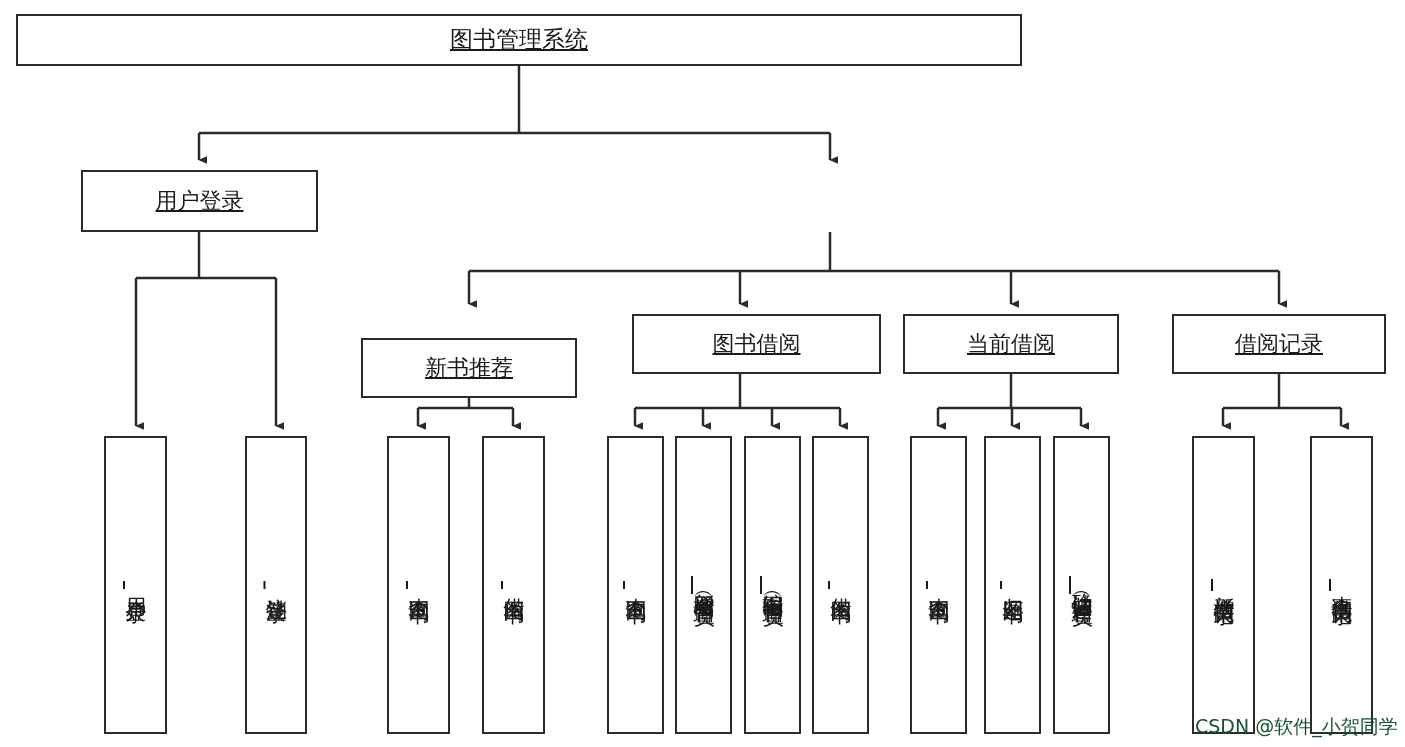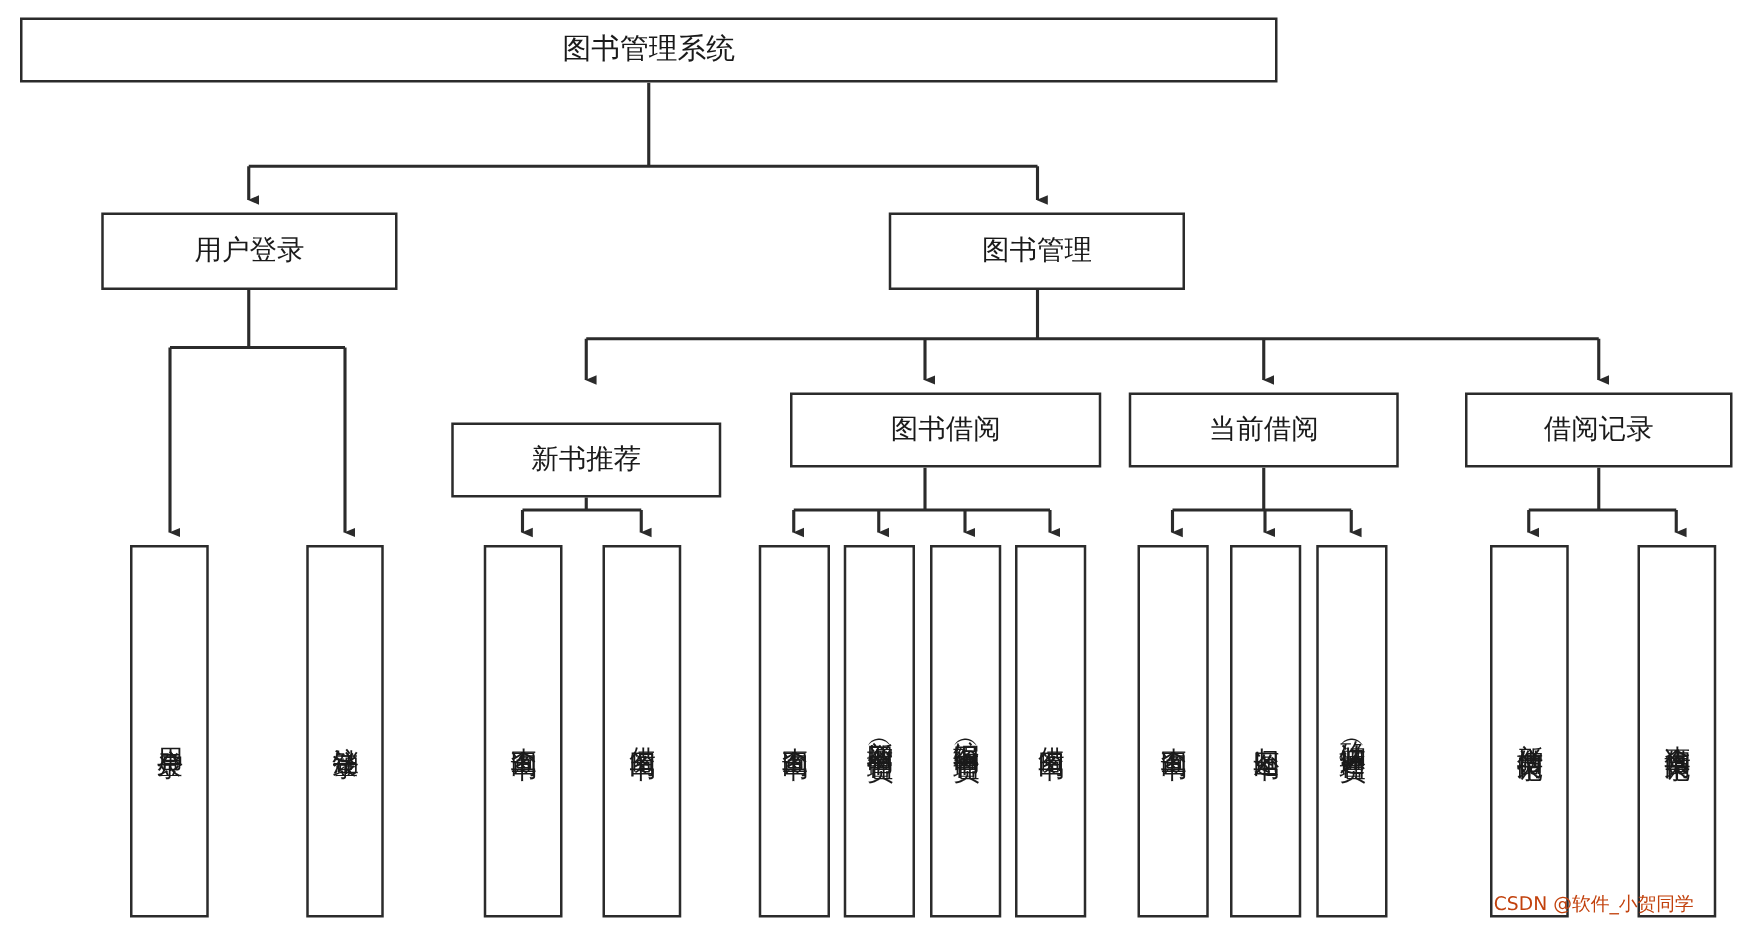--- a/index.html
+++ b/index.html
@@ -27,20 +27,21 @@
   .node {
     position: absolute;
     box-sizing: border-box;
     border: 2.5px solid #2b2b2b;
     background: #ffffff;
     display: flex;
     align-items: center;
     justify-content: center;
     color: #1a1a1a;
     z-index: 2;
+    text-decoration: underline;
   }
   .node-label {
     display: block;
     text-align: center;
     line-height: 1.18;
     white-space: nowrap;
   }
   .node.root .node-label {
     font-size: 23px;
   }
@@ -55,22 +56,22 @@
   .node.leaf .node-label {
     writing-mode: vertical-rl;
     text-orientation: upright;
     font-size: 21px;
     letter-spacing: 2px;
     line-height: 1;
     white-space: nowrap;
   }
   .watermark {
     position: absolute;
-    font-size: 15px;
-    color: #c2410c;
+    font-size: 19px;
+    color: #14532d;
     white-space: nowrap;
     z-index: 5;
     font-family: "DejaVu Sans", "Liberation Sans", sans-serif;
   }
 </style>
 </head>
 <body>
 
 <div id="canvas">
 
@@ -124,23 +125,20 @@
     </g>
   </svg>
 
   <div class="node root" style="left:16px; top:14px; width:1006px; height:52px;">
     <span class="node-label">图书管理系统</span>
   </div>
 
   <div class="node lvl2" style="left:81px; top:170px; width:237px; height:62px;">
     <span class="node-label">用户登录</span>
   </div>
-  <div class="node lvl2" style="left:711px; top:170px; width:237px; height:62px;">
-    <span class="node-label">图书管理</span>
-  </div>
 
   <div class="node lvl3" style="left:361px; top:314px; width:216px; height:60px;margin-top:24px;">
     <span class="node-label">新书推荐</span>
   </div>
   <div class="node lvl3" style="left:632px; top:314px; width:249px; height:60px;">
     <span class="node-label">图书借阅</span>
   </div>
   <div class="node lvl3" style="left:1172px; top:314px; width:214px; height:60px;">
     <span class="node-label">借阅记录</span>
   </div>

